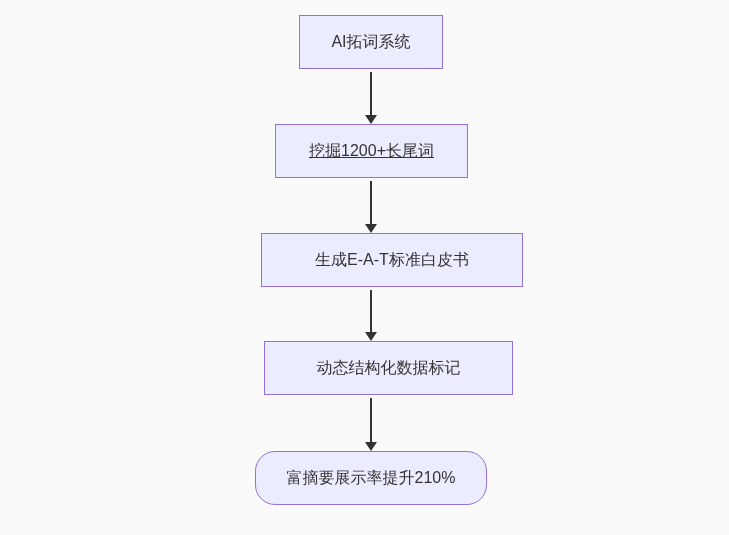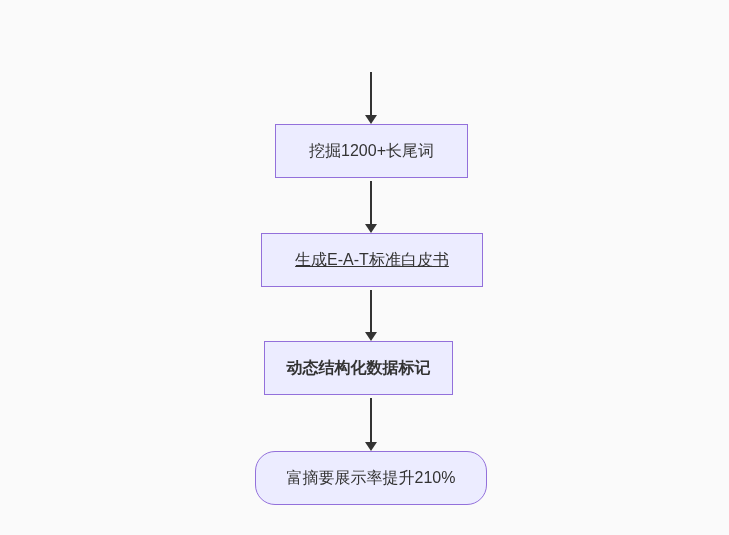--- a/index.html
+++ b/index.html
@@ -52,45 +52,48 @@
     border-left: 6px solid transparent;
     border-right: 6px solid transparent;
     border-top: 9px solid #333333;
   }
 </style>
 </head>
 <body>
 
 <div class="canvas">
 
+  <div class="node" style="left:299px; top:15px; width:144px;">
+    <span>AI拓词系统</span>
+  </div>
 
   <div class="arrow" style="left:365px; top:72px; height:52px;">
     <div class="arrow-line"></div>
     <div class="arrow-head"></div>
   </div>
 
-  <div class="node" style="left:275px; top:124px; width:193px;">
+  <div class="node" style="left:275px; top:124px; width:193px;text-decoration:underline;">
     <span>挖掘1200+长尾词</span>
   </div>
 
   <div class="arrow" style="left:365px; top:181px; height:52px;">
     <div class="arrow-line"></div>
     <div class="arrow-head"></div>
   </div>
 
-  <div class="node" style="left:261px; top:233px; width:222px;text-decoration:underline;">
+  <div class="node" style="left:261px; top:233px; width:262px;">
     <span>生成E-A-T标准白皮书</span>
   </div>
 
   <div class="arrow" style="left:365px; top:290px; height:51px;">
     <div class="arrow-line"></div>
     <div class="arrow-head"></div>
   </div>
 
-  <div class="node" style="left:264px; top:341px; width:189px;font-weight:bold;">
+  <div class="node" style="left:264px; top:341px; width:249px;">
     <span>动态结构化数据标记</span>
   </div>
 
   <div class="arrow" style="left:365px; top:398px; height:53px;">
     <div class="arrow-line"></div>
     <div class="arrow-head"></div>
   </div>
 
   <div class="node" style="left:255px; top:451px; width:232px;border-radius:20px;">
     <span>富摘要展示率提升210%</span>

